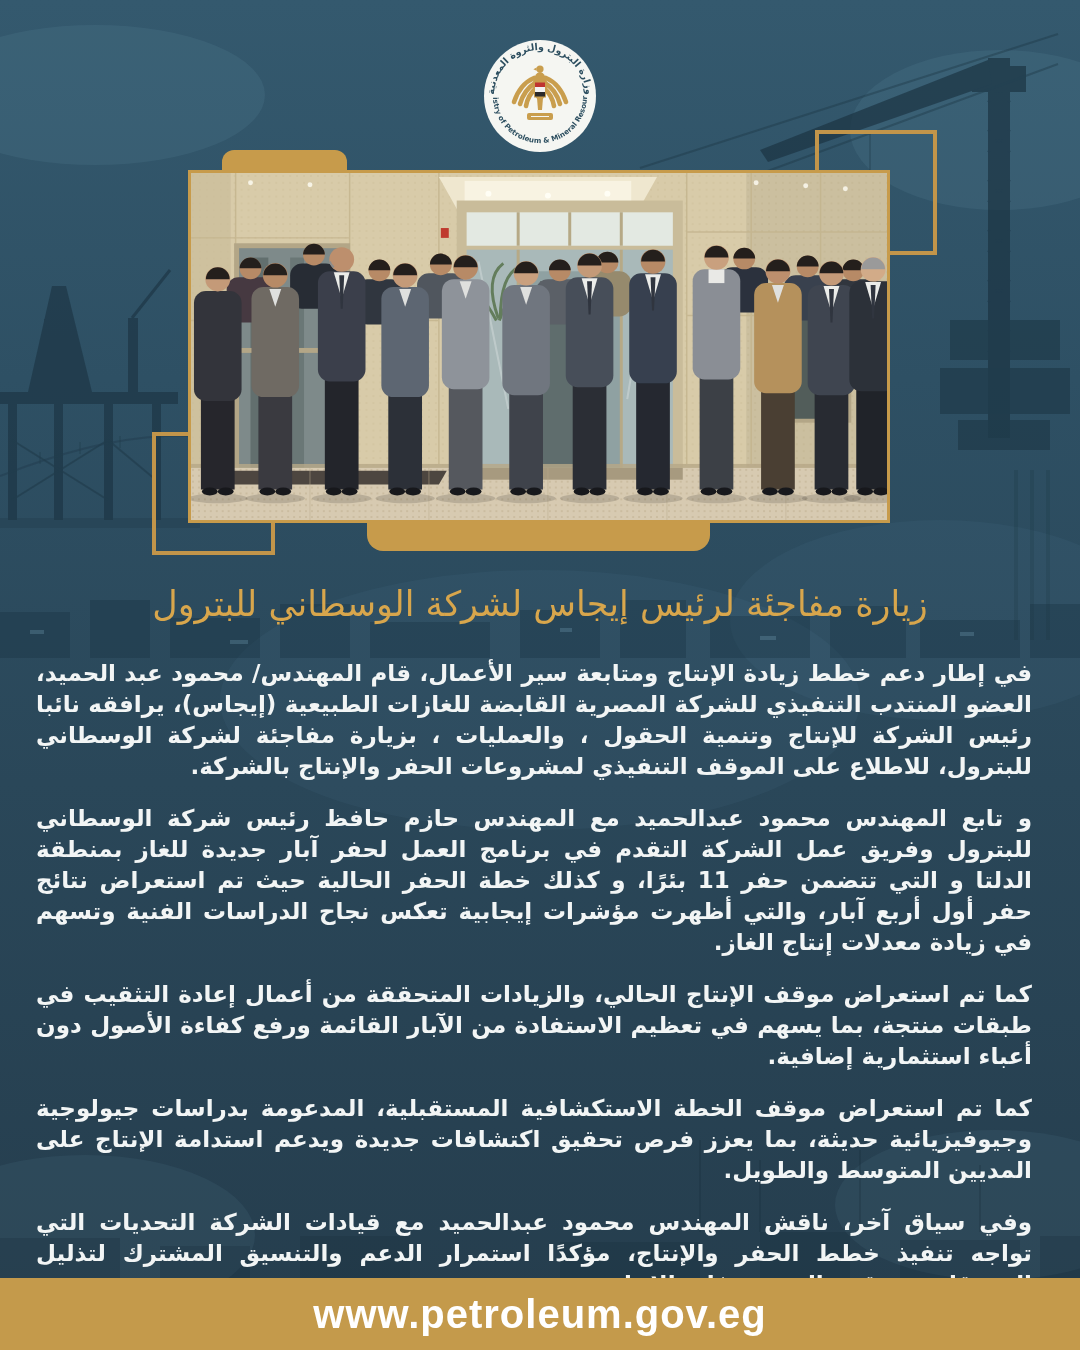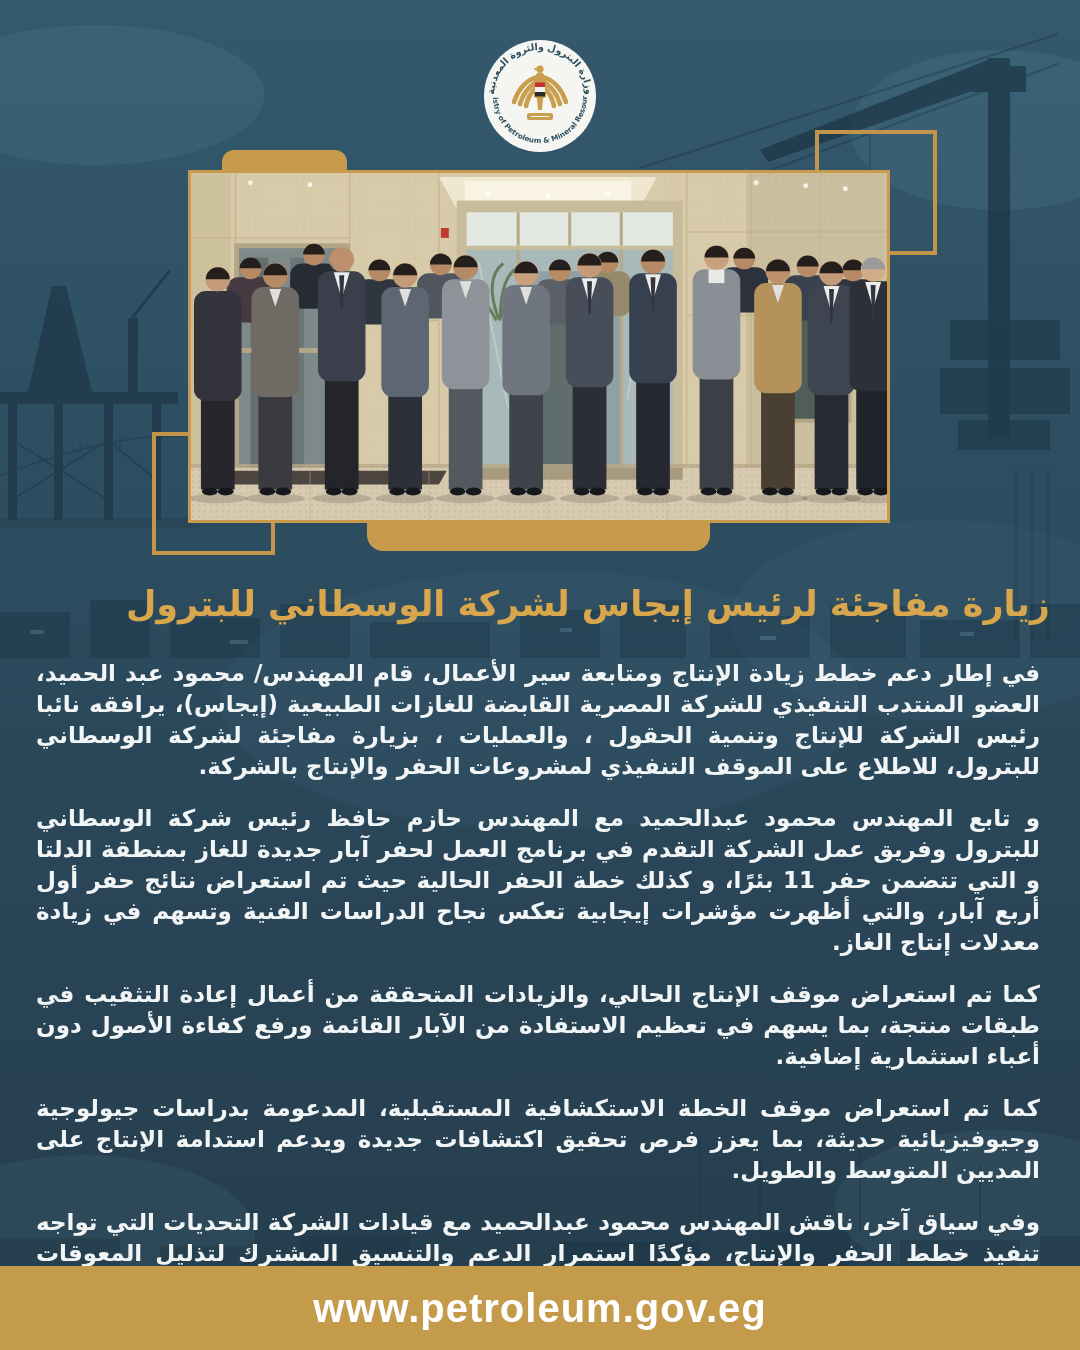--- a/index.html
+++ b/index.html
@@ -16,31 +16,31 @@
   .tab-top{left:222px;top:150px;width:125px;height:26px;border-radius:12px 12px 0 0;}
   .tab-bottom{left:367px;top:518px;width:343px;height:33px;border-radius:0 0 16px 16px;}
   .photo{
     position:absolute;left:188px;top:170px;width:702px;height:353px;
     border:3px solid #c79b4b;box-sizing:border-box;background:#d8cba9;
   }
   .photo svg{display:block;width:100%;height:100%;}
   .logo{position:absolute;left:482px;top:38px;width:116px;height:116px;}
   .headline{
     position:absolute;left:30px;right:30px;top:584px;margin:0;
-    color:#d8a64c;font-size:35px;font-weight:bold;direction:rtl;
+    text-align:center;color:#d8a64c;font-size:35px;font-weight:normal;direction:rtl;
   }
   .body-text{
-    position:absolute;left:36px;right:40px;top:658px;direction:rtl;
+    position:absolute;left:36px;right:48px;top:658px;direction:rtl;
     color:#f2f5f5;font-size:23px;font-weight:bold;line-height:31px;
     text-align:justify;
   }
   .body-text p{margin:0 0 21px 0;}
   .body-text p:last-child{margin-bottom:0;}
   .footer{
-    position:absolute;left:0;right:0;bottom:0;height:84px;background:#c49a4b;
+    position:absolute;left:0;right:0;bottom:0;height:72px;background:#c49a4b;
     display:flex;align-items:center;justify-content:center;
   }
   .footer .url{
     color:#ffffff;font-size:40px;font-weight:bold;letter-spacing:1px;
     font-family:"Liberation Sans","DejaVu Sans",sans-serif;
   }
   .arc-text{fill:#2d4f60;font-weight:bold;font-family:"DejaVu Sans",sans-serif;}
 </style>
 </head>
 <body>

